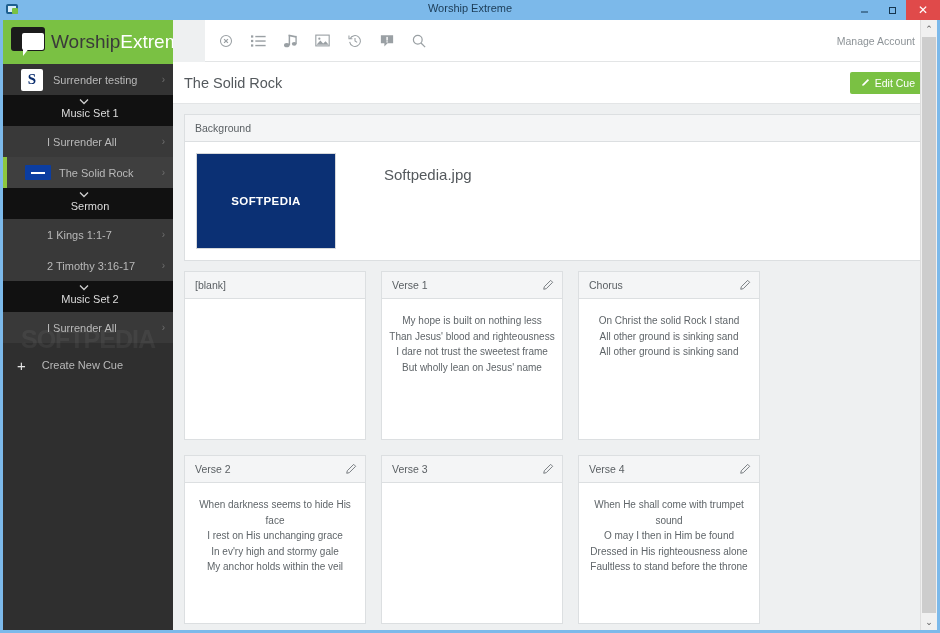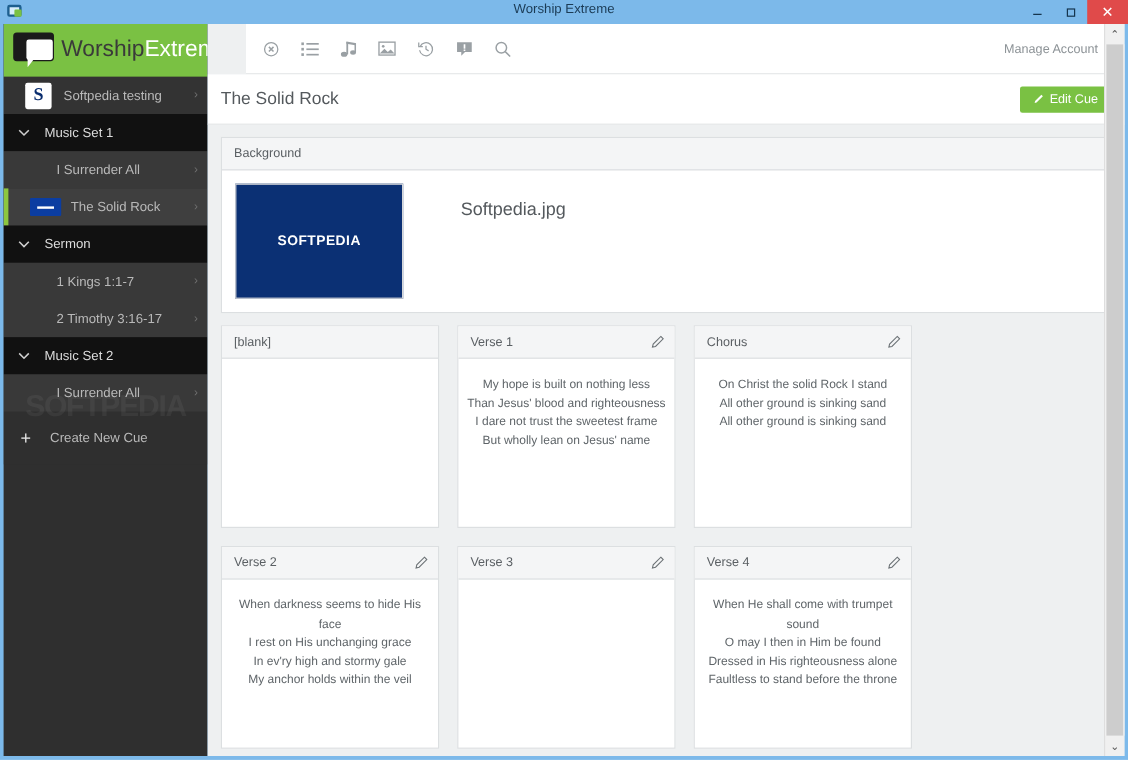--- a/index.html
+++ b/index.html
@@ -102,21 +102,21 @@
   .proj-icons svg { display: block; }
 
   .cue-item {
     height: 31px; display: flex; align-items: center;
     padding-left: 18px; padding-right: 8px;
     color: #b9b9b9; font-size: 11px;
     background: #333333;
     position: relative;
   }
   .cue-item.group {
-    background: #111111; color: #dcdcdc; padding-left: 12px;
+    background: #111111; color: #dcdcdc; padding-left: 12px; flex-direction: column;
   }
   .cue-item.child { padding-left: 44px; background: #393939; }
   .cue-item.active { background: #3f3f3f; }
   .cue-item.active::before {
     content: ""; position: absolute; left: 0; top: 0;
     width: 4px; height: 100%; background: #8dc63f;
   }
   .cue-item .chev-down { margin-right: 12px; color: #cfcfcf; }
   .cue-item .label { flex: 1; white-space: nowrap; overflow: hidden; }
   .cue-item .arrow { color: #6f6f6f; font-size: 10px; }
@@ -291,21 +291,21 @@
       <div class="logo-text">
         <span class="w">Worship</span><span class="e">Extreme</span>
       </div>
     </div>
 
 
     <div>
 
       <div class="cue-item">
         <div class="thumb-s">S</div>
-        <span class="label">Softpedia testing</span>
+        <span class="label">Surrender testing</span>
         <span class="arrow">›</span>
       </div>
 
       <div class="cue-item group">
         <span class="chev-down">
           <svg width="10" height="7" viewBox="0 0 10 7" fill="none" stroke="#cfcfcf" stroke-width="1.3">
               <path d="M1 1.5l4 4 4-4"></path>
             </svg>
         </span>
         <span class="label">Music Set 1</span>

